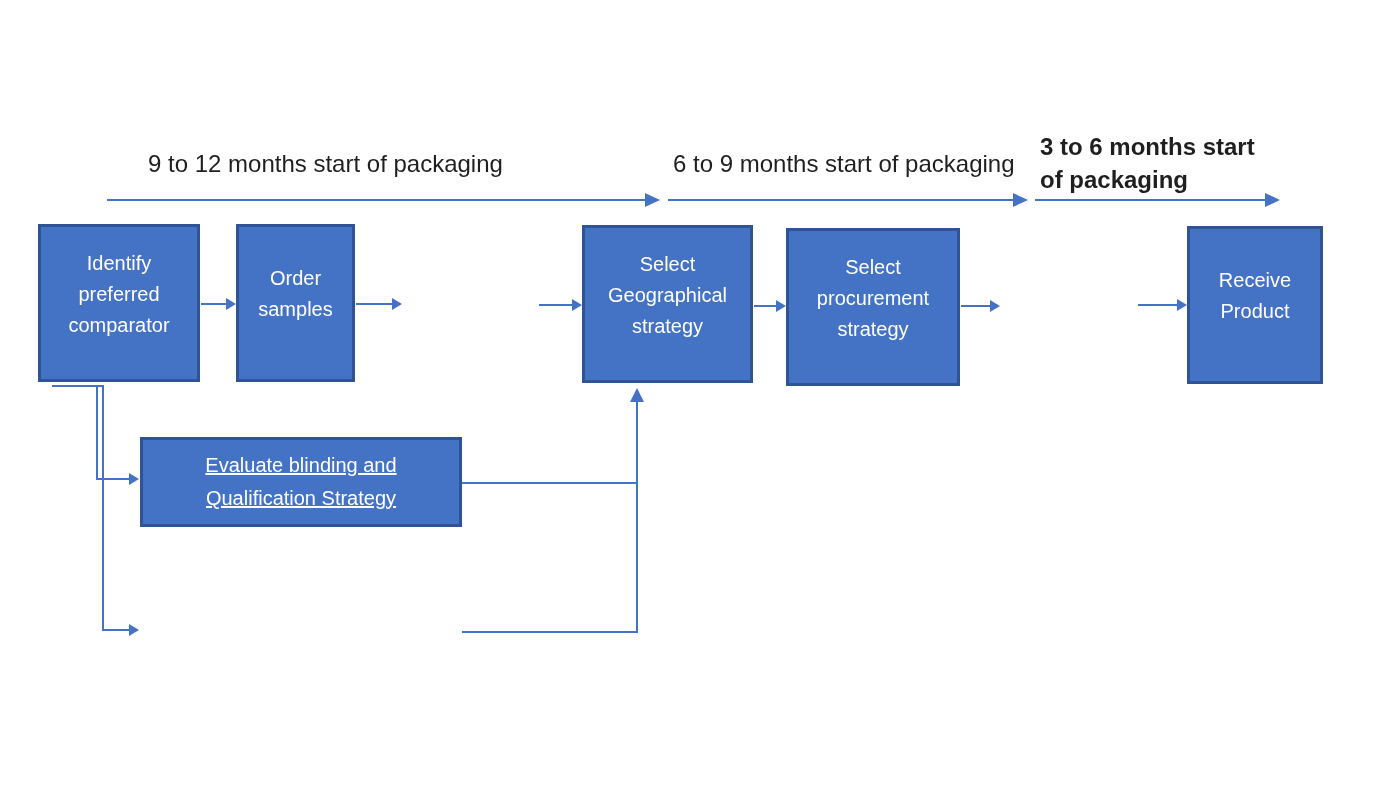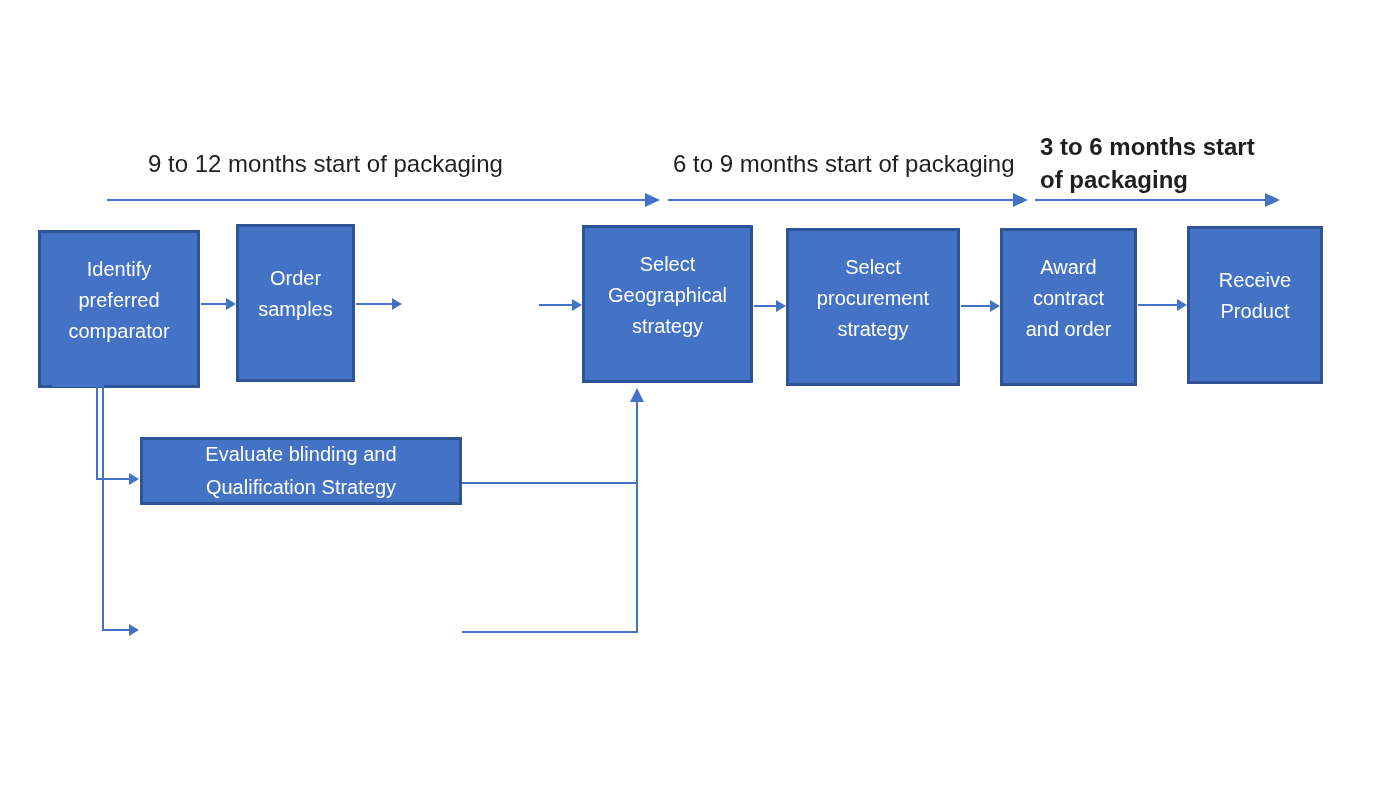--- a/index.html
+++ b/index.html
@@ -75,43 +75,38 @@
   </div>
   <div>
     <div class="hline" style="left:668px; top:199px; width:347px;"></div>
     <div class="arr-r big" style="left:1013px; top:193px;"></div>
   </div>
   <div>
     <div class="hline" style="left:1035px; top:199px; width:232px;"></div>
     <div class="arr-r big" style="left:1265px; top:193px;"></div>
   </div>
 
-  <div class="node main" style="left:38px; top:224px; width:162px; height:158px;margin-top:6px;">
+  <div class="node main" style="left:38px; top:224px; width:162px; height:158px;">
     <span class="lbl">Identify
 preferred
 comparator</span>
   </div>
   <div class="node main" style="left:236px; top:224px; width:119px; height:158px;">
     <span class="lbl">Order
 samples</span>
   </div>
   <div class="node main" style="left:582px; top:225px; width:171px; height:158px;">
     <span class="lbl">Select
 Geographical
 strategy</span>
   </div>
   <div class="node main" style="left:786px; top:228px; width:174px; height:158px;">
     <span class="lbl">Select
 procurement
 strategy</span>
-  </div>
-  <div class="node main" style="left:1000px; top:228px; width:137px; height:158px;">
-    <span class="lbl">Award
-contract
-and order</span>
   </div>
   <div class="node main" style="left:1187px; top:226px; width:136px; height:158px;">
     <span class="lbl">Receive
 Product</span>
   </div>
 
   <div>
     <div class="hline" style="left:201px; top:303px; width:25px;"></div>
     <div class="arr-r" style="left:226px; top:298px;"></div>
   </div>
@@ -129,21 +124,21 @@
   </div>
   <div>
     <div class="hline" style="left:961px; top:305px; width:30px;"></div>
     <div class="arr-r" style="left:990px; top:300px;"></div>
   </div>
   <div>
     <div class="hline" style="left:1138px; top:304px; width:40px;"></div>
     <div class="arr-r" style="left:1177px; top:299px;"></div>
   </div>
 
-  <div class="node sub" style="left:140px; top:437px; width:322px; height:68px;">
+  <div class="node sub" style="left:140px; top:437px; width:322px; height:90px;text-decoration:underline;">
     <span class="lbl">Evaluate blinding and
 Qualification Strategy</span>
   </div>
 
   <div>
     <div class="hline" style="left:52px; top:385px; width:52px;"></div>
     <div class="vline" style="left:96px; top:386px; height:93px;"></div>
     <div class="hline" style="left:96px; top:478px; width:34px;"></div>
     <div class="arr-r" style="left:129px; top:473px;"></div>
     <div class="vline" style="left:102px; top:386px; height:245px;"></div>

